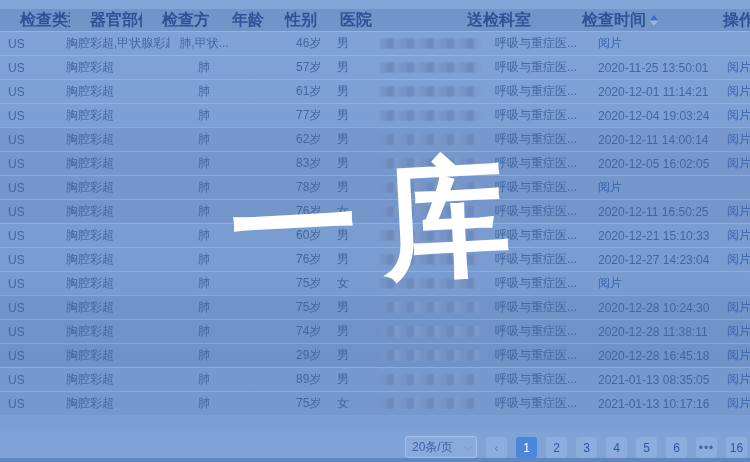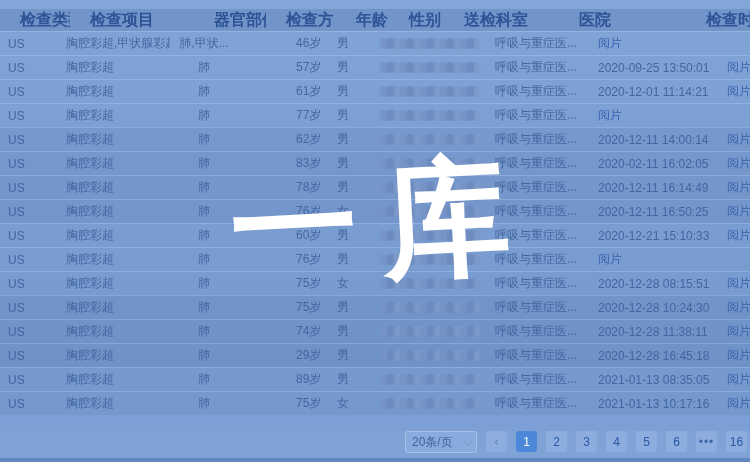--- a/index.html
+++ b/index.html
@@ -28,21 +28,21 @@
     background:repeating-linear-gradient(90deg,#7693c6 0 7px,#6b89bd 7px 14px,#7e9aca 14px 20px);
     filter:blur(1.3px); opacity:.9; }
   .link { color:#3864ae; cursor:pointer; }
 
   .sort-caret { display:inline-flex; flex-direction:column; vertical-align:middle; margin-left:4px; gap:1px; }
   .sort-caret i { display:block; width:0; height:0; border-left:4px solid transparent; border-right:4px solid transparent; }
   .sort-caret .up { border-bottom:5px solid #3e6fc4; }
   .sort-caret .down { border-top:5px solid #9ab3dd; }
 
   .footer { position:absolute; left:0; top:431px; width:750px; height:27px; background:#80a3d7;
-    display:flex; align-items:flex-start; justify-content:flex-end; gap:9px; padding-right:3px; font-size:12px; }
+    display:flex; align-items:flex-end; justify-content:flex-end; gap:9px; padding-right:3px; font-size:12px; }
   .pgsize { width:72px; height:22px; border:1px solid #a8c0e8; border-radius:3px; background:#88aadc;
     color:#44639c; display:flex; align-items:center; justify-content:space-between; padding:0 6px; cursor:pointer; }
   .chev { width:7px; height:7px; border-right:1.5px solid #7e9ac9; border-bottom:1.5px solid #7e9ac9;
     transform:rotate(45deg) translateY(-2px); }
   .pbtn { min-width:21px; height:21px; border-radius:3px; background:#8cadde; color:#2a57a5;
     display:flex; align-items:center; justify-content:center; cursor:pointer; font-size:12px; }
   .pbtn.active { background:#4c87da; color:#ffffff; }
   .pbtn.prev { color:#5c7fbb; }
   .pbtn.more { letter-spacing:1px; color:#3f66a8; }
   .bottom-strip { position:absolute; left:0; top:458px; width:750px; height:4px; background:#6187c3; }
@@ -52,27 +52,26 @@
 </style>
 </head>
 <body>
 
 <div class="top-strip"></div>
 
 <div class="table-wrap">
   <div class="tbl">
     <div class="thead" id="thead">
         <div class="cell col-type"><span>检查类型</span></div>
-        <div class="cell col-item"><span>检查项目</span></div>
         <div class="cell col-organ"><span>器官部位</span></div>
         <div class="cell col-method"><span>检查方法</span></div>
         <div class="cell col-age"><span>年龄</span></div>
         <div class="cell col-gender"><span>性别</span></div>
+        <div class="cell col-hospital"><span>医院</span></div>
         <div class="cell col-dept"><span>送检科室</span></div>
-        <div class="cell col-hospital"><span>医院</span></div>
         <div class="cell col-time"><span>检查时间</span><span class="sort-caret">
             <i class="up"></i>
             <i class="down"></i>
           </span></div>
         <div class="cell col-action"><span>操作</span></div>
       </div>
     <div class="tbody" id="tbody">
         <div class="row">
           <div class="cell col-type">US</div>
           <div class="cell col-item">胸腔彩超,甲状腺彩超</div>
@@ -90,21 +89,21 @@
           <div class="cell col-type">US</div>
           <div class="cell col-item">胸腔彩超</div>
           <div class="cell col-organ">肺</div>
           <div class="cell col-method"></div>
           <div class="cell col-age">57岁</div>
           <div class="cell col-gender">男</div>
           <div class="cell col-hospital">
             <div class="mosaic"></div>
           </div>
           <div class="cell col-dept">呼吸与重症医...</div>
-          <div class="cell col-time">2020-09-25 13:50:01</div>
+          <div class="cell col-time">2020-11-25 13:50:01</div>
           <div class="cell col-action"><span class="link">阅片</span></div>
         </div>
         <div class="row">
           <div class="cell col-type">US</div>
           <div class="cell col-item">胸腔彩超</div>
           <div class="cell col-organ">肺</div>
           <div class="cell col-method"></div>
           <div class="cell col-age">61岁</div>
           <div class="cell col-gender">男</div>
           <div class="cell col-hospital">
@@ -118,20 +117,21 @@
           <div class="cell col-type">US</div>
           <div class="cell col-item">胸腔彩超</div>
           <div class="cell col-organ">肺</div>
           <div class="cell col-method"></div>
           <div class="cell col-age">77岁</div>
           <div class="cell col-gender">男</div>
           <div class="cell col-hospital">
             <div class="mosaic"></div>
           </div>
           <div class="cell col-dept">呼吸与重症医...</div>
+          <div class="cell col-time">2020-12-04 19:03:24</div>
           <div class="cell col-action"><span class="link">阅片</span></div>
         </div>
         <div class="row shade">
           <div class="cell col-type">US</div>
           <div class="cell col-item">胸腔彩超</div>
           <div class="cell col-organ">肺</div>
           <div class="cell col-method"></div>
           <div class="cell col-age">62岁</div>
           <div class="cell col-gender">男</div>
           <div class="cell col-hospital">
@@ -145,35 +145,34 @@
           <div class="cell col-type">US</div>
           <div class="cell col-item">胸腔彩超</div>
           <div class="cell col-organ">肺</div>
           <div class="cell col-method"></div>
           <div class="cell col-age">83岁</div>
           <div class="cell col-gender">男</div>
           <div class="cell col-hospital">
             <div class="mosaic"></div>
           </div>
           <div class="cell col-dept">呼吸与重症医...</div>
-          <div class="cell col-time">2020-02-11 16:02:05</div>
+          <div class="cell col-time">2020-12-05 16:02:05</div>
           <div class="cell col-action"><span class="link">阅片</span></div>
         </div>
         <div class="row shade">
           <div class="cell col-type">US</div>
           <div class="cell col-item">胸腔彩超</div>
           <div class="cell col-organ">肺</div>
           <div class="cell col-method"></div>
           <div class="cell col-age">78岁</div>
           <div class="cell col-gender">男</div>
           <div class="cell col-hospital">
             <div class="mosaic"></div>
           </div>
           <div class="cell col-dept">呼吸与重症医...</div>
-          <div class="cell col-time">2020-12-11 16:14:49</div>
           <div class="cell col-action"><span class="link">阅片</span></div>
         </div>
         <div class="row shade">
           <div class="cell col-type">US</div>
           <div class="cell col-item">胸腔彩超</div>
           <div class="cell col-organ">肺</div>
           <div class="cell col-method"></div>
           <div class="cell col-age">76岁</div>
           <div class="cell col-gender">女</div>
           <div class="cell col-hospital">
@@ -201,34 +200,34 @@
           <div class="cell col-type">US</div>
           <div class="cell col-item">胸腔彩超</div>
           <div class="cell col-organ">肺</div>
           <div class="cell col-method"></div>
           <div class="cell col-age">76岁</div>
           <div class="cell col-gender">男</div>
           <div class="cell col-hospital">
             <div class="mosaic"></div>
           </div>
           <div class="cell col-dept">呼吸与重症医...</div>
+          <div class="cell col-time">2020-12-27 14:23:04</div>
           <div class="cell col-action"><span class="link">阅片</span></div>
         </div>
         <div class="row">
           <div class="cell col-type">US</div>
           <div class="cell col-item">胸腔彩超</div>
           <div class="cell col-organ">肺</div>
           <div class="cell col-method"></div>
           <div class="cell col-age">75岁</div>
           <div class="cell col-gender">女</div>
           <div class="cell col-hospital">
             <div class="mosaic"></div>
           </div>
           <div class="cell col-dept">呼吸与重症医...</div>
-          <div class="cell col-time">2020-12-28 08:15:51</div>
           <div class="cell col-action"><span class="link">阅片</span></div>
         </div>
         <div class="row shade">
           <div class="cell col-type">US</div>
           <div class="cell col-item">胸腔彩超</div>
           <div class="cell col-organ">肺</div>
           <div class="cell col-method"></div>
           <div class="cell col-age">75岁</div>
           <div class="cell col-gender">男</div>
           <div class="cell col-hospital">

